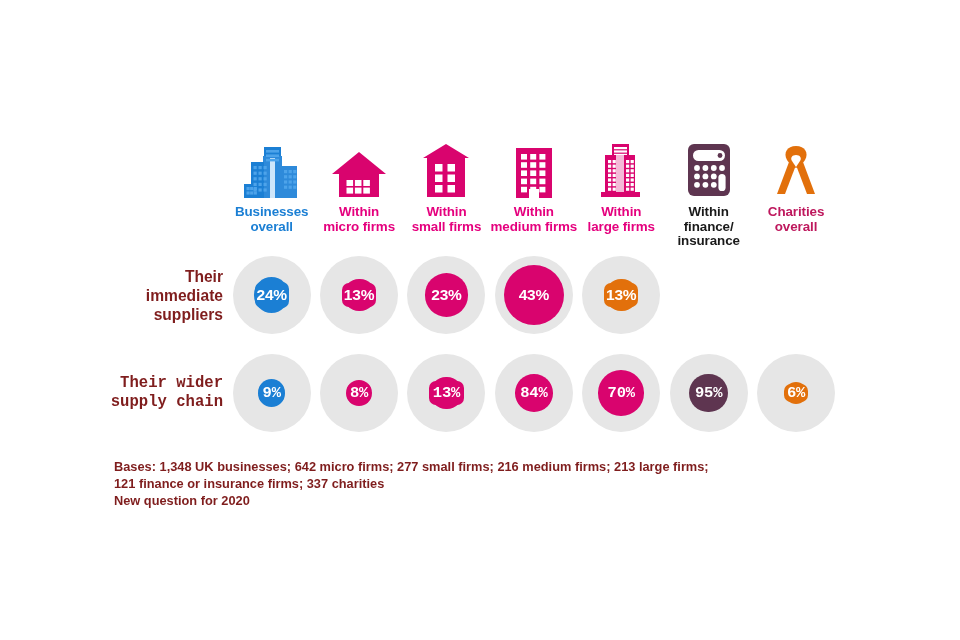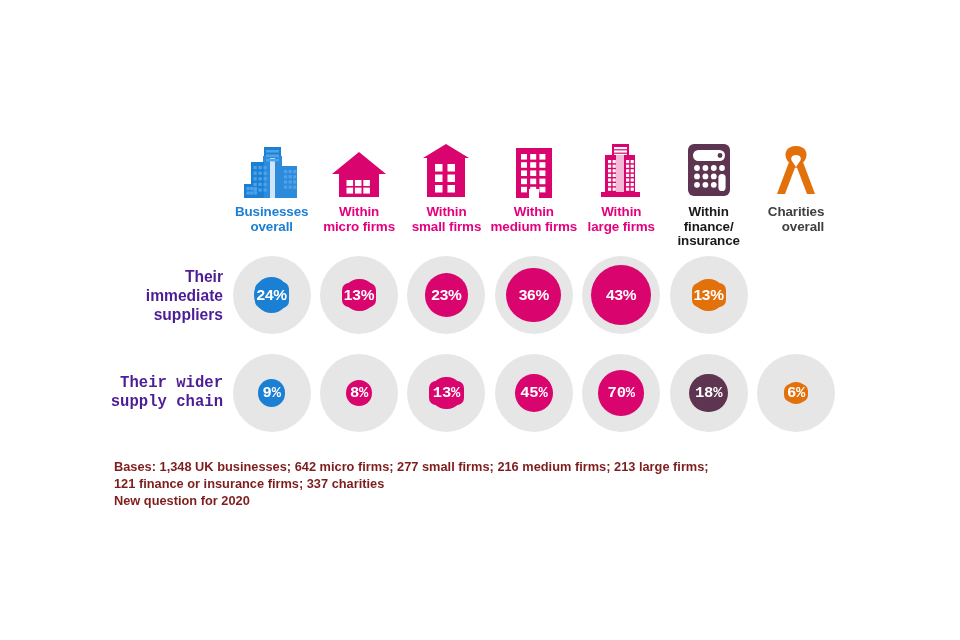--- a/index.html
+++ b/index.html
@@ -59,21 +59,21 @@
     left: 40px; top: 0;
     width: 183px;
     height: 80px;
     display: flex;
     align-items: center;
     justify-content: flex-end;
     text-align: right;
     font-size: 15.6px;
     font-weight: bold;
     line-height: 19px;
-    color: #4c1d95;
+    color: #7f1d1d;
     white-space: pre-line;
   }
 
   .bubbles {
     position: absolute;
     left: 228px; top: 0;
     width: 612px; height: 80px;
     display: flex;
   }
   .bubble-cell {
@@ -308,21 +308,21 @@
       </div>
       <div class="col-head">
         <div class="icon-wrap">
           <svg xmlns="http://www.w3.org/2000/svg" width="42" height="54" viewBox="0 0 42 54">
         <path d="M21 21 L10 50 L2 50 L14 18 Z" fill="#e2700b"></path>
         <path d="M21 21 L32 50 L40 50 L28 18 Z" fill="#e2700b"></path>
         <path d="M21 2 C12 2 8 9 12 16 C15 21 21 24 21 24 C21 24 27 21 30 16 C34 9 30 2 21 2 Z" fill="#e2700b"></path>
         <path d="M21 11 C17 11 15 14 17 17 L21 23 L25 17 C27 14 25 11 21 11 Z" fill="#ffffff"></path>
       </svg>
         </div>
-        <div class="col-label" style="color: #404040; text-align: right;">Charities
+        <div class="col-label" style="color: #be185d;">Charities
 overall</div>
       </div>
     </div>
 
   <div class="row" id="row-0">
     <div class="row-label">Their
 immediate
 suppliers</div>
     <div class="bubbles">
         <div class="bubble-cell">
@@ -337,25 +337,20 @@
           <div class="halo" style="width: 34.2px; height: 24.1345px; background: rgb(217, 4, 110); left: 26.6px; top: 27.9328px;"></div>
           <div class="disc-val">13%</div>
         </div>
         <div class="bubble-cell">
           <div class="disc-bg"></div>
           <div class="disc-fg" style="width: 43.8814px; height: 43.8814px; background: rgb(217, 4, 110); left: 21.7593px; top: 18.0593px;"></div>
           <div class="disc-val">23%</div>
         </div>
         <div class="bubble-cell">
           <div class="disc-bg"></div>
-          <div class="disc-fg" style="width: 54.8995px; height: 54.8995px; background: rgb(217, 4, 110); left: 16.2503px; top: 12.5503px;"></div>
-          <div class="disc-val">36%</div>
-        </div>
-        <div class="bubble-cell">
-          <div class="disc-bg"></div>
           <div class="disc-fg" style="width: 60px; height: 60px; background: rgb(217, 4, 110); left: 13.7px; top: 10px;"></div>
           <div class="disc-val">43%</div>
         </div>
         <div class="bubble-cell">
           <div class="disc-bg"></div>
           <div class="disc-fg" style="width: 32.9905px; height: 32.9905px; background: rgb(226, 112, 11); left: 27.2048px; top: 23.5048px;"></div>
           <div class="halo" style="width: 34.2px; height: 24.1345px; background: rgb(226, 112, 11); left: 26.6px; top: 27.9328px;"></div>
           <div class="disc-val">13%</div>
         </div>
       </div>
@@ -380,31 +375,31 @@
         <div class="bubble-cell">
           <div class="disc-bg"></div>
           <div class="disc-fg" style="width: 32.9905px; height: 32.9905px; background: rgb(217, 4, 110); left: 27.2048px; top: 23.5048px;"></div>
           <div class="halo" style="width: 34.2px; height: 24.1345px; background: rgb(217, 4, 110); left: 26.6px; top: 27.9328px;"></div>
           <div class="disc-val">13%</div>
         </div>
         <div class="bubble-cell">
           <div class="disc-bg"></div>
           <div class="disc-fg" style="width: 37.7261px; height: 37.7261px; background: rgb(217, 4, 110); left: 24.837px; top: 21.137px;"></div>
           <div class="halo" style="width: 34.2px; height: 26.8811px; background: rgb(217, 4, 110); left: 26.6px; top: 26.5594px;"></div>
-          <div class="disc-val">45%</div>
+          <div class="disc-val">84%</div>
         </div>
         <div class="bubble-cell">
           <div class="disc-bg"></div>
           <div class="disc-fg" style="width: 45.7496px; height: 45.7496px; background: rgb(217, 4, 110); left: 20.8252px; top: 17.1252px;"></div>
           <div class="disc-val">70%</div>
         </div>
         <div class="bubble-cell">
           <div class="disc-bg"></div>
           <div class="disc-fg" style="width: 38.8198px; height: 38.8198px; background: rgb(94, 53, 80); left: 24.2901px; top: 20.5901px;"></div>
-          <div class="disc-val">18%</div>
+          <div class="disc-val">95%</div>
         </div>
         <div class="bubble-cell">
           <div class="disc-bg"></div>
           <div class="disc-fg" style="width: 22.4126px; height: 22.4126px; background: rgb(226, 112, 11); left: 32.4937px; top: 28.7937px;"></div>
           <div class="halo" style="width: 24.8px; height: 17.9993px; background: rgb(226, 112, 11); left: 31.3px; top: 31.0003px;"></div>
           <div class="disc-val">6%</div>
         </div>
       </div>
   </div>
 

